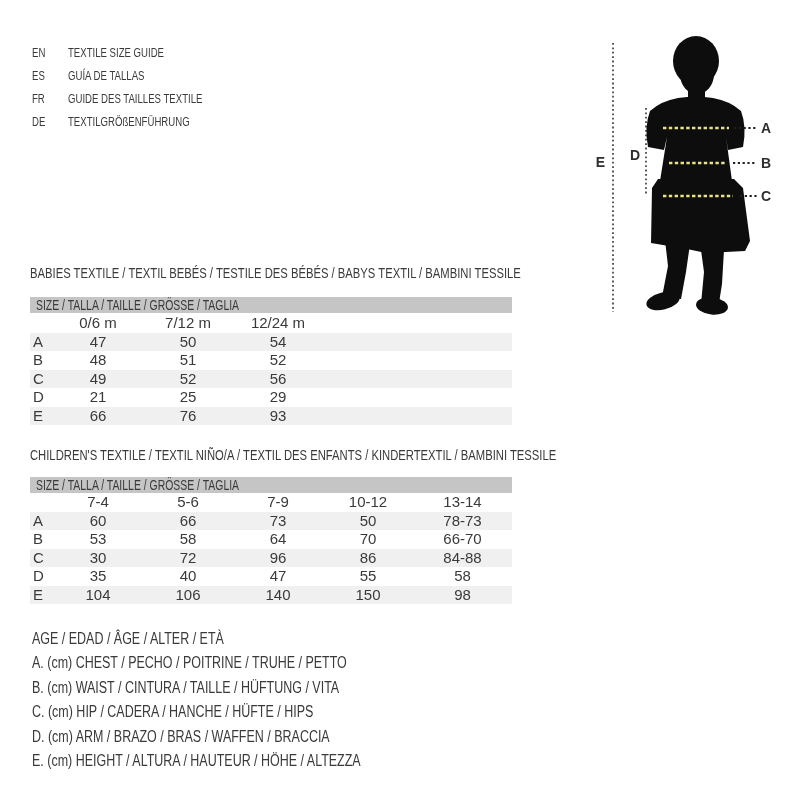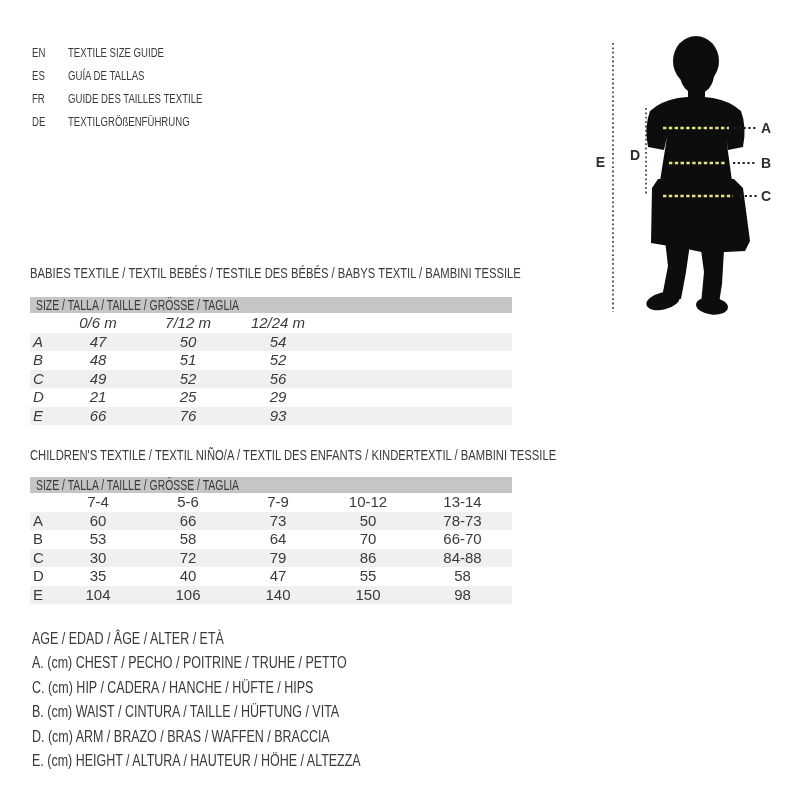--- a/index.html
+++ b/index.html
@@ -28,21 +28,21 @@
   .size-bar {
     width:482px; height:16px; line-height:16.5px; background:#c5c5c5;
     font-size:14.5px; padding-left:6px; box-sizing:border-box; overflow:visible;
   }
   .size-bar .cond { transform:scaleX(0.72); }
   .babies-bar   { left:30px; top:297px; }
   .children-bar { left:30px; top:477px; }
 
   
   table.size-table { border-collapse:collapse; table-layout:fixed; width:482px; }
-  .babies-tbl   { left:30px; top:313px;font-style:italic; }
+  .babies-tbl   { left:30px; top:313px; }
   .children-tbl { left:30px; top:492px; }
   table.size-table td {
     font-size:15px; text-align:center; vertical-align:middle;
     height:18.4px; line-height:18.4px; padding:0; overflow:hidden;
   }
   table.size-table tr.col-head td { height:20px; line-height:20px; }
   table.size-table td.rl { text-align:left; padding-left:3px; }
   table.size-table tr.stripe td { background:#f0f0f0; }
 
   
@@ -220,21 +220,21 @@
     <td>53</td>
     <td>58</td>
     <td>64</td>
     <td>70</td>
     <td>66-70</td>
   </tr>
   <tr class="stripe">
     <td class="rl">C</td>
     <td>30</td>
     <td>72</td>
-    <td>79</td>
+    <td>96</td>
     <td>86</td>
     <td>84-88</td>
   </tr>
   <tr>
     <td class="rl">D</td>
     <td>35</td>
     <td>40</td>
     <td>47</td>
     <td>55</td>
     <td>58</td>
@@ -246,17 +246,17 @@
     <td>140</td>
     <td>150</td>
     <td>98</td>
   </tr>
 </tbody>
   </table>
 
 <div class="abs legend">
   <div class="legend-line"><span class="cond">AGE / EDAD / ÂGE / ALTER / ETÀ</span></div>
   <div class="legend-line"><span class="cond">A. (cm) CHEST / PECHO / POITRINE / TRUHE / PETTO</span></div>
+  <div class="legend-line"><span class="cond">B. (cm) WAIST / CINTURA / TAILLE / HÜFTUNG / VITA</span></div>
   <div class="legend-line"><span class="cond">C. (cm) HIP / CADERA / HANCHE / HÜFTE / HIPS</span></div>
-  <div class="legend-line"><span class="cond">B. (cm) WAIST / CINTURA / TAILLE / HÜFTUNG / VITA</span></div>
   <div class="legend-line"><span class="cond">D. (cm) ARM / BRAZO / BRAS / WAFFEN / BRACCIA</span></div>
   <div class="legend-line"><span class="cond">E. (cm) HEIGHT / ALTURA / HAUTEUR / HÖHE / ALTEZZA</span></div>
 </div>
 
 </body></html>

